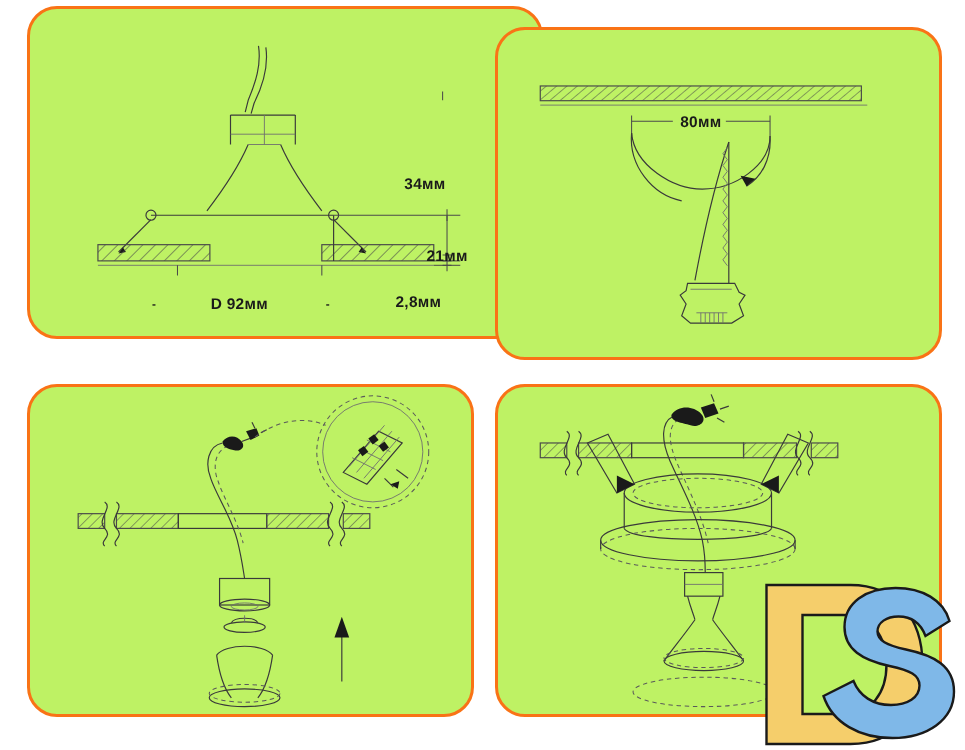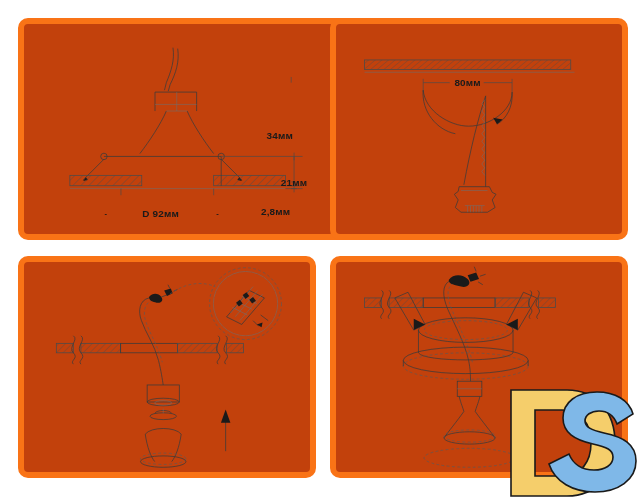--- a/index.html
+++ b/index.html
@@ -15,27 +15,27 @@
     position: relative;
   }
   #sheet {
     position: relative;
     width: 643px;
     height: 500px;
     background: #ffffff;
   }
   .panel {
     position: absolute;
-    background: #c2410c;
-    border: 6px solid #f97316;
-    border-radius: 10px;
+    background: #bef264;
+    border: 2px solid #f97316;
+    border-radius: 20px;
     box-sizing: border-box;
     overflow: hidden;
   }
-  #panel-1 { left: 18px;  top: 18px;  width: 344px; height: 222px; }
+  #panel-1 { left: 18px;  top: 4px;  width: 344px; height: 222px; }
   #panel-2 { left: 330px; top: 18px;  width: 298px; height: 222px; }
   #panel-3 { left: 18px;  top: 256px; width: 298px; height: 222px; }
   #panel-4 { left: 330px; top: 256px; width: 298px; height: 222px; }
 
   .panel svg { display: block; width: 100%; height: 100%; }
 
   .dim-label {
     font-family: "Liberation Sans", sans-serif;
     font-size: 10.5px;
     font-weight: bold;

